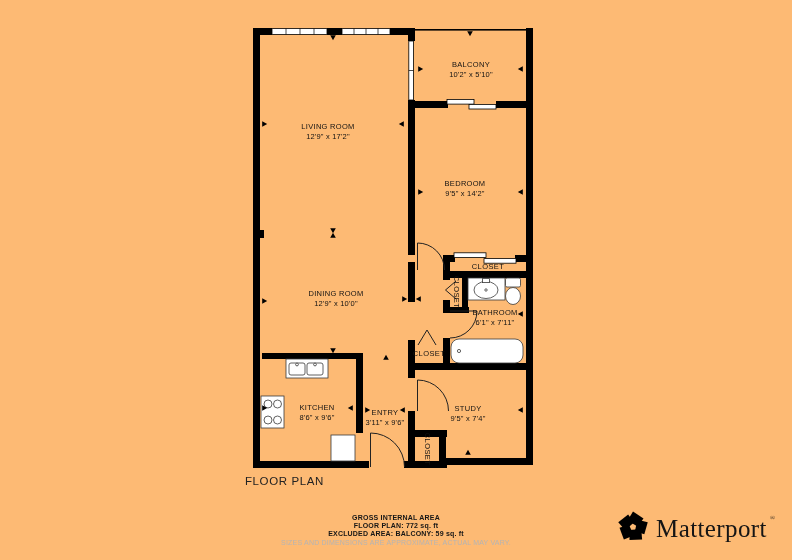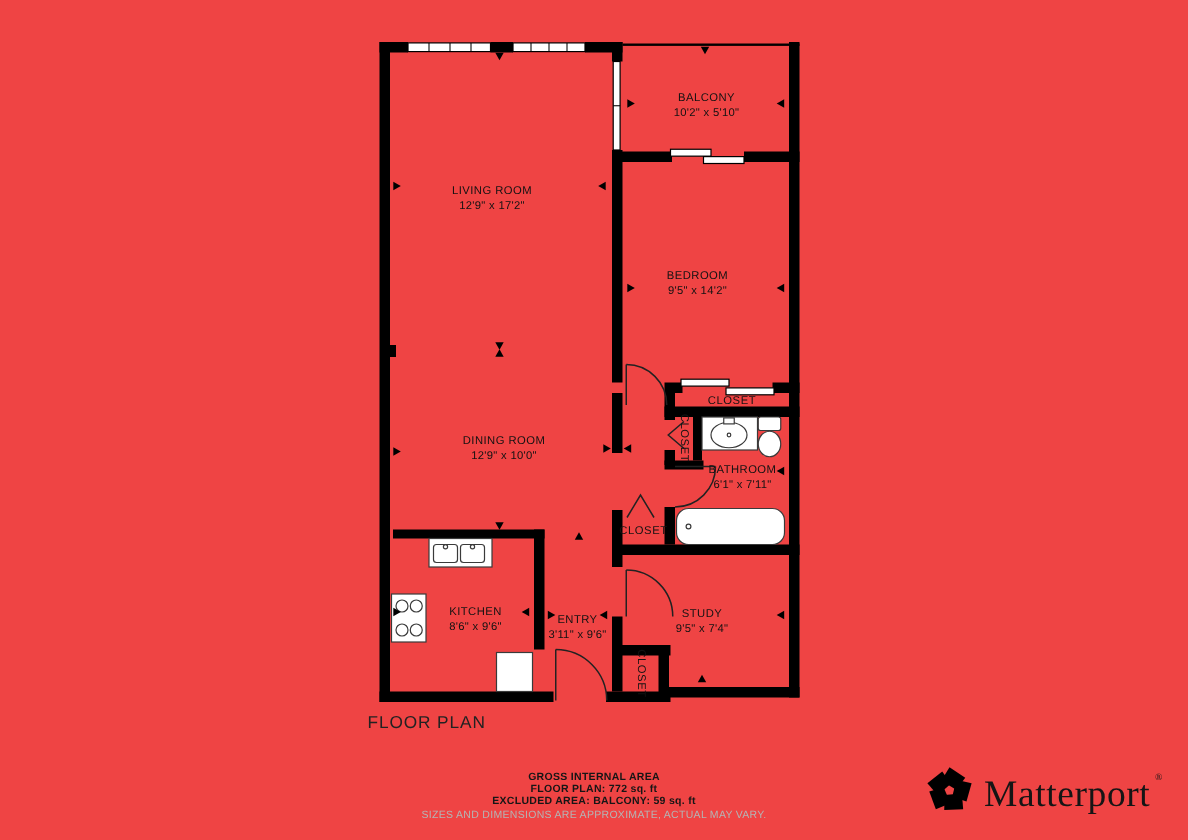--- a/index.html
+++ b/index.html
@@ -1,16 +1,16 @@
 <!DOCTYPE html>
 <html><head>
 <meta charset="utf-8">
 <style>
   html,body{margin:0;padding:0;background:#fff;}
-  .page{position:relative;width:792px;height:560px;background:#ef4444;overflow:hidden;}
+  .page{position:relative;width:792px;height:560px;background:#fdba74;overflow:hidden;}
   svg{display:block;}
   .lbl{font-family:"Liberation Sans",sans-serif;font-size:7.5px;fill:#121212;letter-spacing:.3px;}
   .dims{font-family:"Liberation Sans",sans-serif;font-size:7.5px;fill:#121212;letter-spacing:.2px;}
   .closet{font-family:"Liberation Sans",sans-serif;font-size:7.5px;fill:#121212;letter-spacing:.4px;}
   .title{font-family:"Liberation Sans",sans-serif;font-size:11.5px;fill:#222;letter-spacing:.6px;}
   .foot{font-family:"Liberation Sans",sans-serif;font-size:7px;font-weight:700;fill:#161616;letter-spacing:.2px;}
   .foot-gray{font-family:"Liberation Sans",sans-serif;font-size:7px;font-weight:400;fill:#b4b4b4;letter-spacing:.2px;}
   .wordmark{font-family:"Liberation Serif",serif;font-size:25px;fill:#151515;letter-spacing:.4px;}
   .regmark{font-family:"Liberation Serif",serif;font-size:6.5px;fill:#151515;}
   .wall{fill:#000;}

